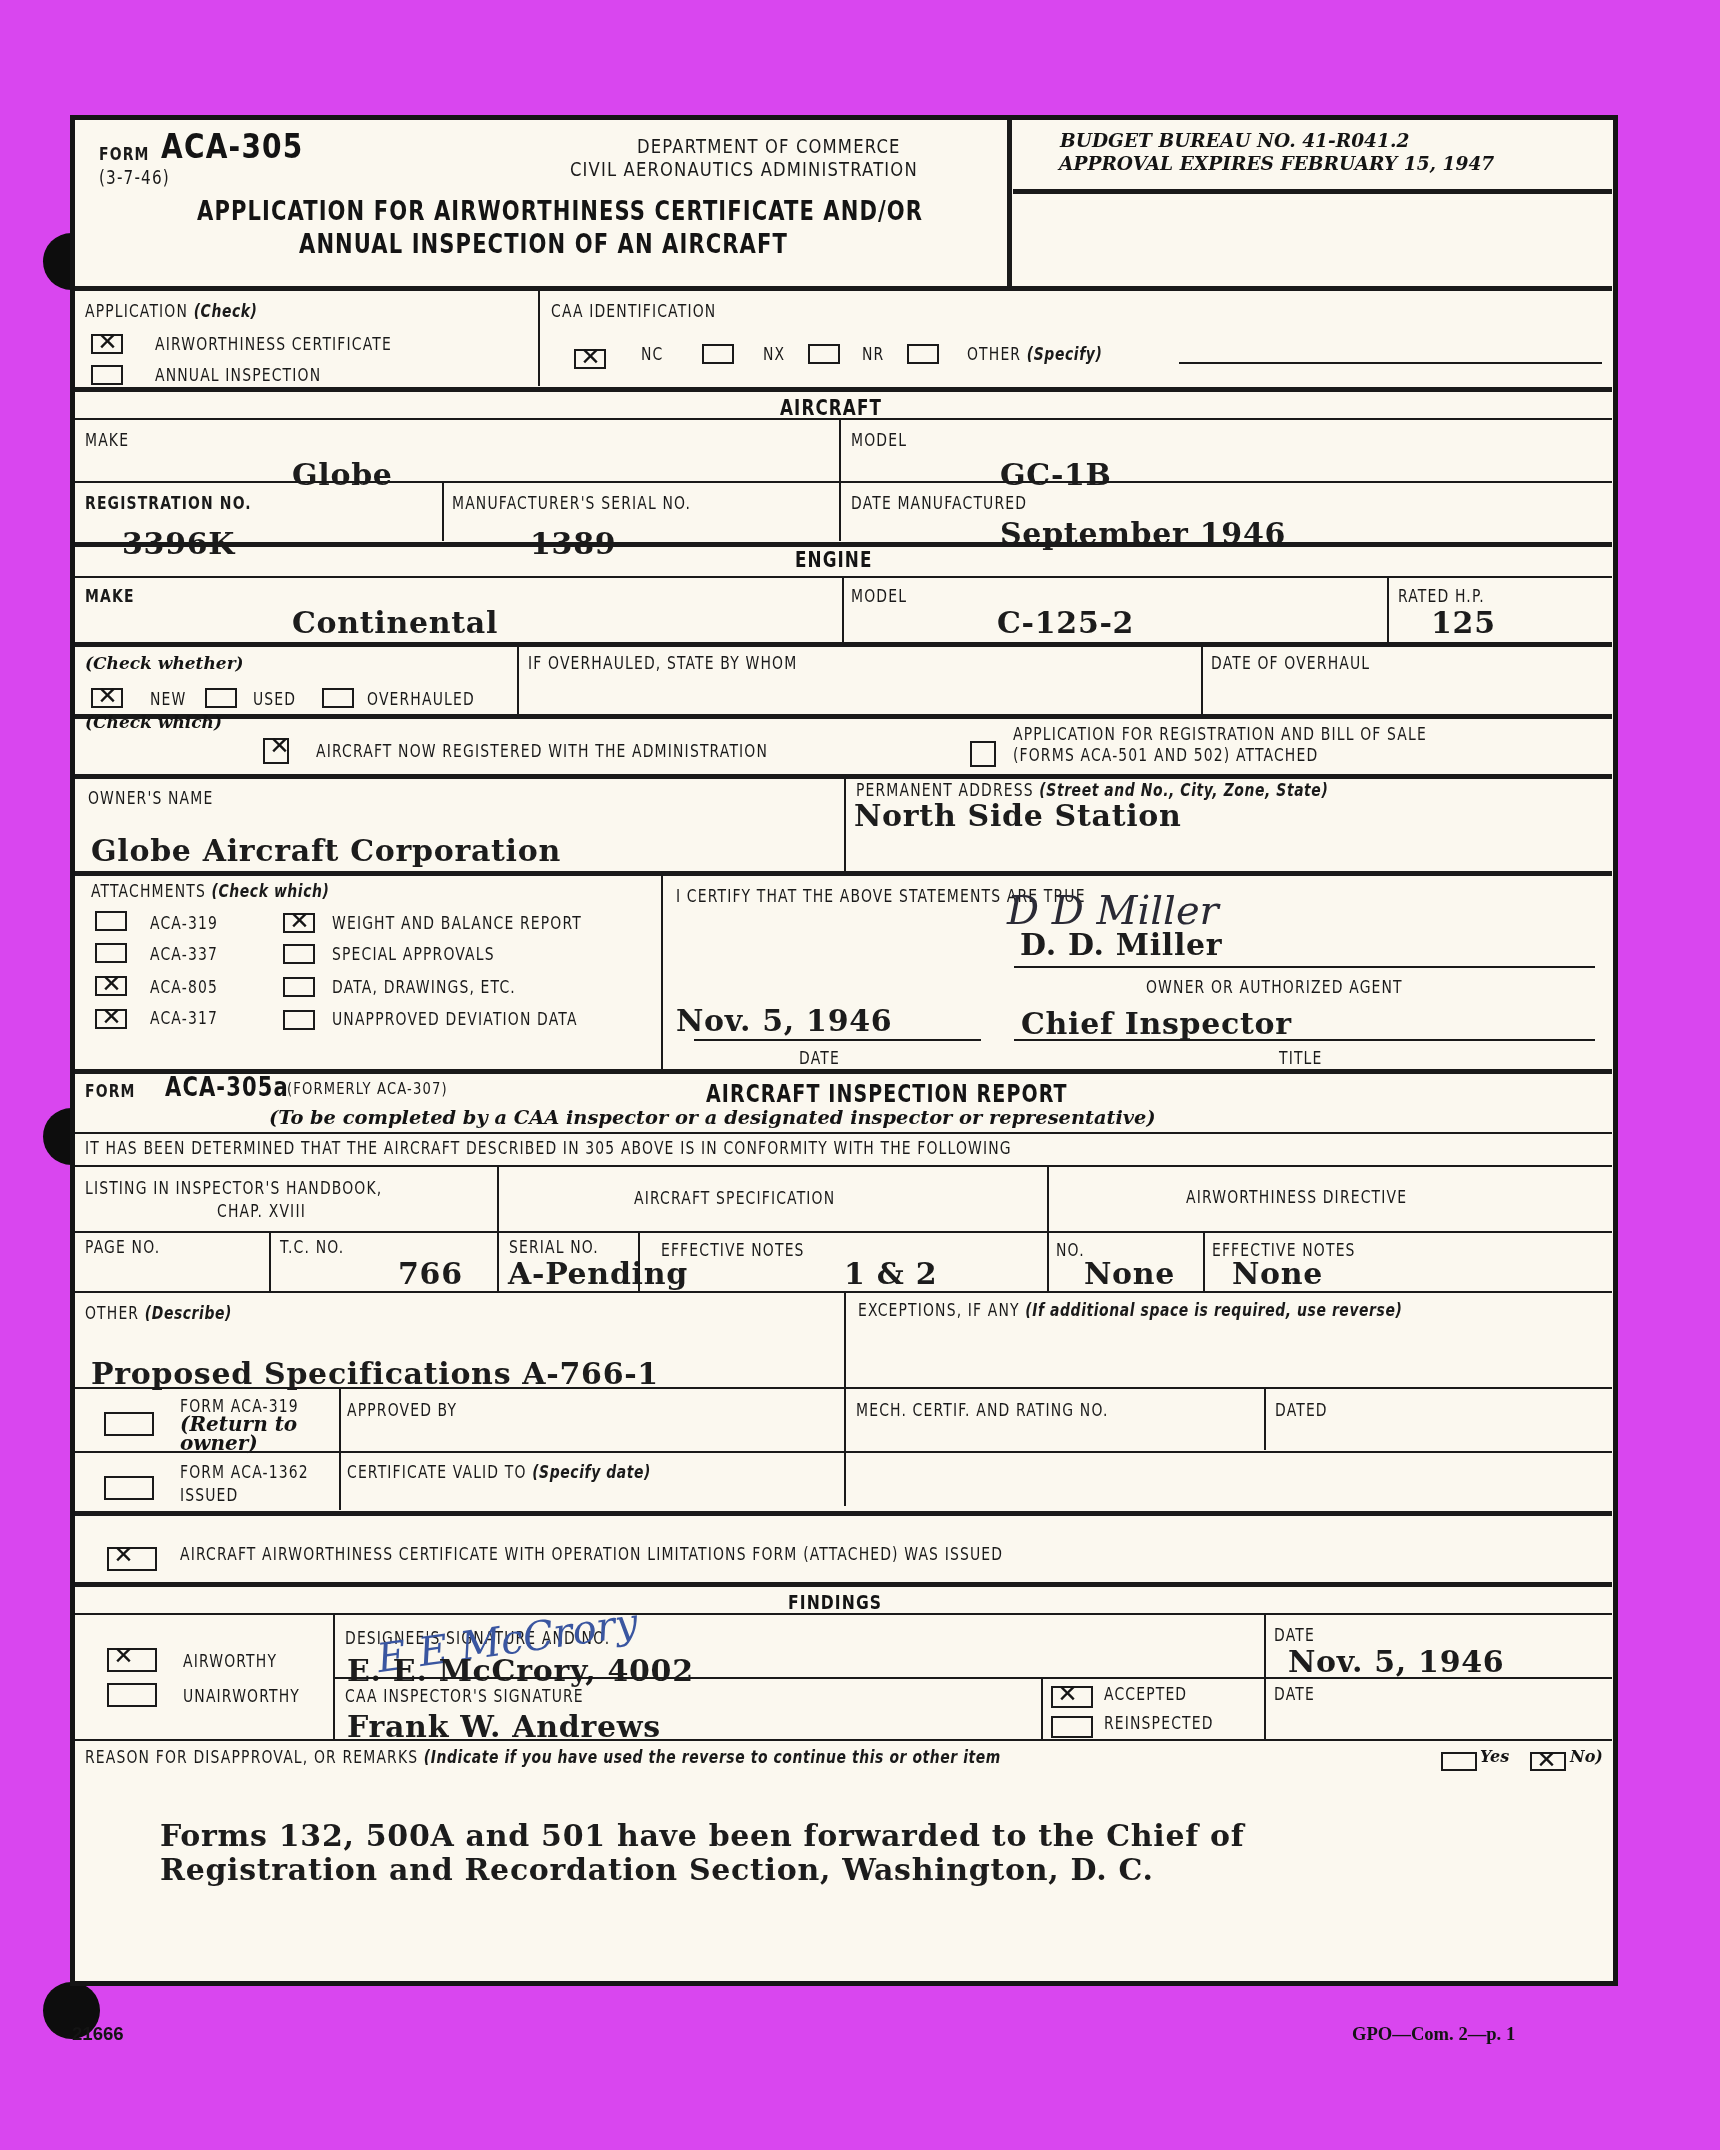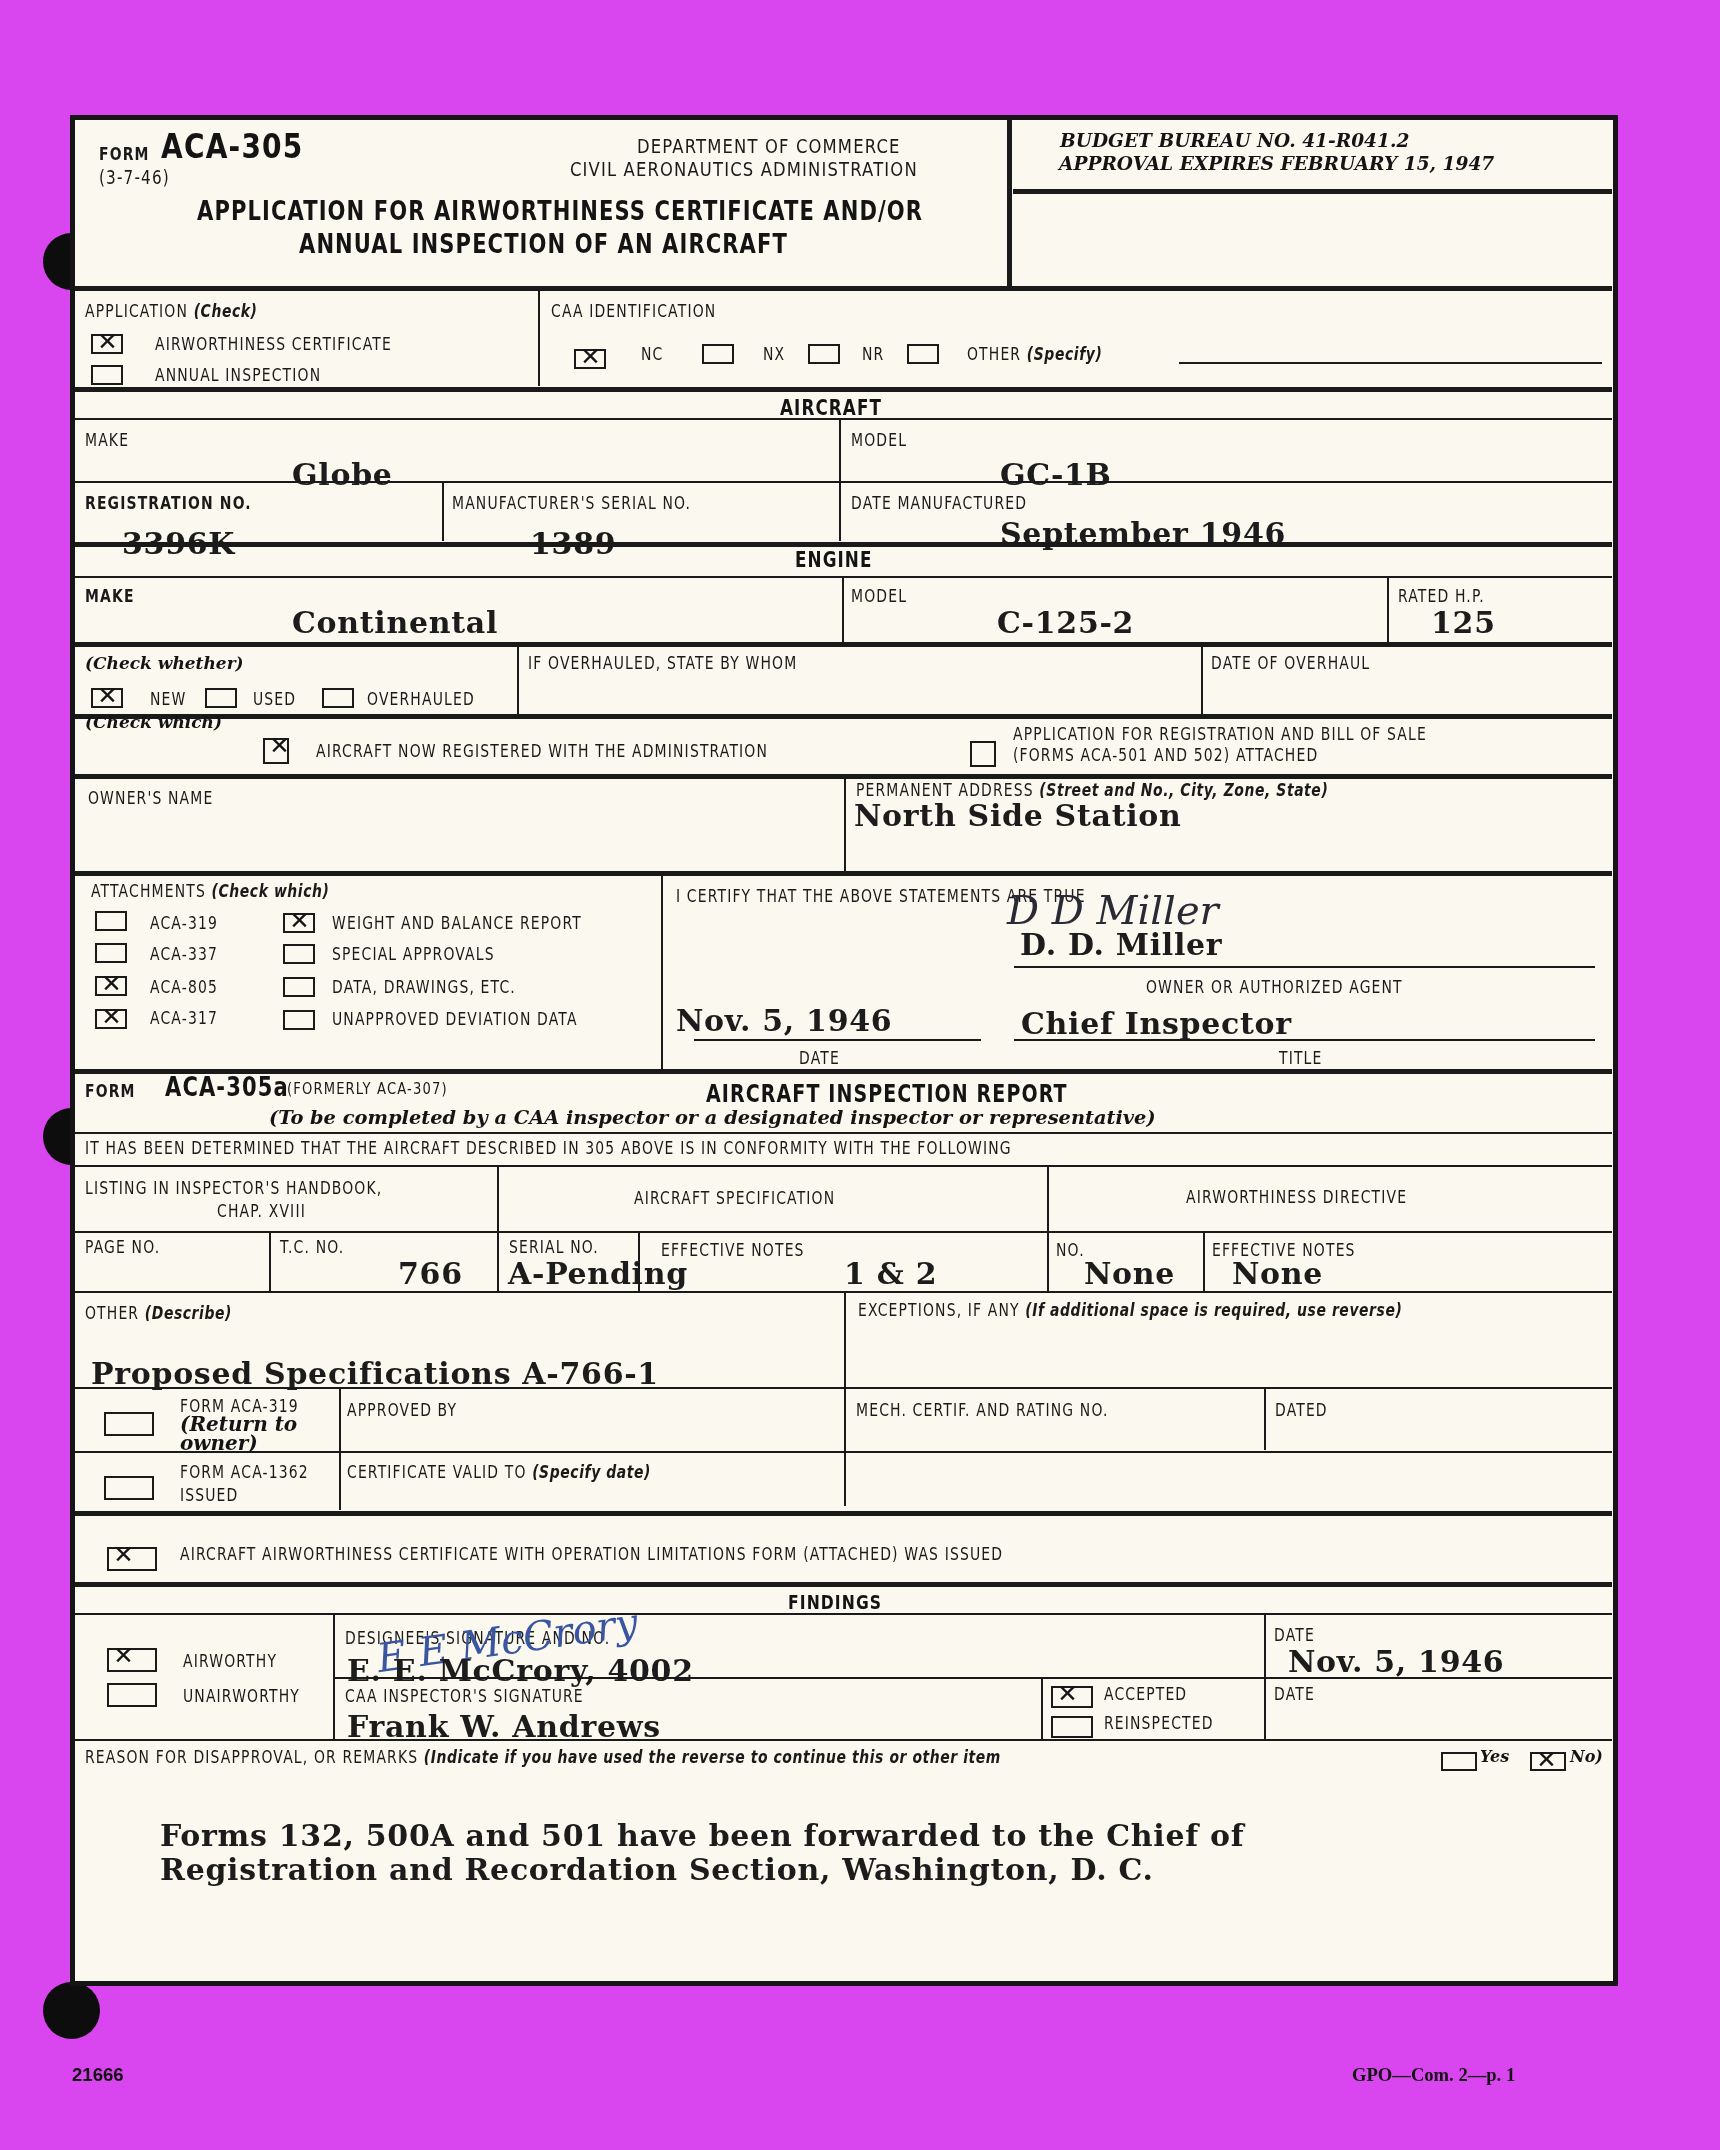--- a/index.html
+++ b/index.html
@@ -13,21 +13,21 @@
   .vline{position:absolute;width:0;border-left:2.2px solid #1a1a1a;}
   .lbl{position:absolute;font-family:"DejaVu Sans","Liberation Sans",sans-serif;font-size:17px;letter-spacing:1.4px;transform:scaleX(0.82);transform-origin:left top;white-space:nowrap;color:#1a1a1a;}
   .lbl i{font-style:italic;font-weight:bold;letter-spacing:0.7px;}
   .typed{position:absolute;font-family:"DejaVu Serif","Liberation Serif",serif;font-weight:bold;font-size:30px;color:#1c1c1c;white-space:nowrap;letter-spacing:0.7px;}
   .head{position:absolute;font-family:"DejaVu Sans","Liberation Sans",sans-serif;font-weight:bold;font-size:21.5px;letter-spacing:1.4px;transform:scaleX(0.78);transform-origin:left top;white-space:nowrap;}
   .ital{position:absolute;font-family:"DejaVu Serif","Liberation Serif",serif;font-style:italic;font-weight:bold;font-size:18.6px;white-space:nowrap;}
   .mono{position:absolute;font-family:"DejaVu Sans Mono","Liberation Mono",monospace;font-size:19.4px;font-weight:bold;white-space:nowrap;}
   .cb{position:absolute;width:32px;height:20px;border:2.9px solid #1a1a1a;box-sizing:border-box;background:transparent;}
   .cb.checked::after{content:"\2715";position:absolute;left:4.3px;top:-8.6px;font-size:24.4px;font-weight:bold;color:#151515;font-family:"DejaVu Sans",sans-serif;}
   .sig{position:absolute;font-family:"DejaVu Serif",serif;font-style:italic;font-size:40px;white-space:nowrap;}
-  .foot{position:absolute;font-family:"Liberation Serif","DejaVu Serif",serif;font-size:18.6px;font-weight:bold;margin-top:41px;}
+  .foot{position:absolute;font-family:"Liberation Serif","DejaVu Serif",serif;font-size:18.6px;font-weight:bold;}
 </style>
 </head>
 <body>
 
 <div class="paper">
 
   <div class="hole" style="top:233px"></div>
   <div class="hole" style="top:1108px"></div>
   <div class="hole" style="top:1982px"></div>
 
@@ -113,20 +113,21 @@
 
     <span class="ital" style="left:10px;top:592px;font-size:17px;">(Check which)</span>
     <div class="cb checked" style="left:188px;top:618px;width:26px;height:26px;"></div>
     <span class="lbl" style="left:241px;top:621px;">AIRCRAFT NOW REGISTERED WITH THE ADMINISTRATION</span>
     <div class="cb" style="left:895px;top:621px;width:26px;height:26px;"></div>
     <span class="lbl" style="left:938px;top:604px;">APPLICATION FOR REGISTRATION AND BILL OF SALE</span>
     <span class="lbl" style="left:938px;top:625px;">(FORMS ACA-501 AND 502) ATTACHED</span>
     <div class="hline hthick" style="left:0;top:654px;width:1537px;"></div>
 
     <span class="lbl" style="left:13px;top:668px;">OWNER'S NAME</span>
+    <span class="typed" style="left:16px;top:713px;">Globe Aircraft Corporation</span>
     <div class="vline" style="left:769px;top:654px;height:97px;"></div>
     <span class="lbl" style="left:781px;top:660px;"><span>PERMANENT ADDRESS</span> <i>(Street and No., City, Zone, State)</i></span>
     <span class="typed" style="left:779px;top:678px;">North Side Station</span>
     <div class="hline hthick" style="left:0;top:751px;width:1537px;"></div>
 
     <span class="lbl" style="left:16px;top:761px;"><span>ATTACHMENTS</span> <i>(Check which)</i></span>
     <div class="cb" style="left:20px;top:791px;"></div>
     <span class="lbl" style="left:75px;top:793px;">ACA-319</span>
     <div class="cb" style="left:20px;top:823px;"></div>
     <span class="lbl" style="left:75px;top:824px;">ACA-337</span>

